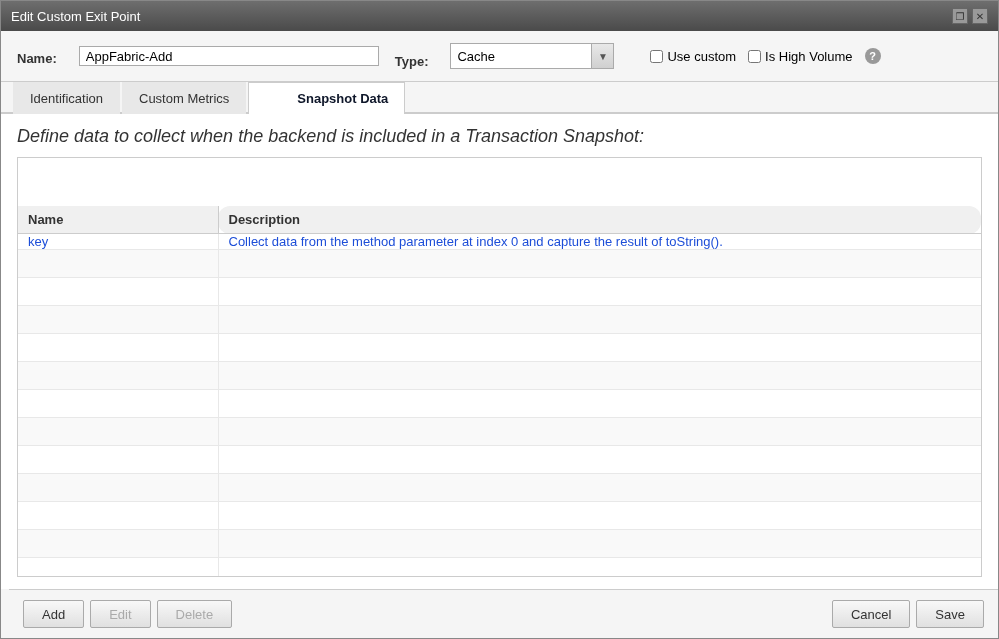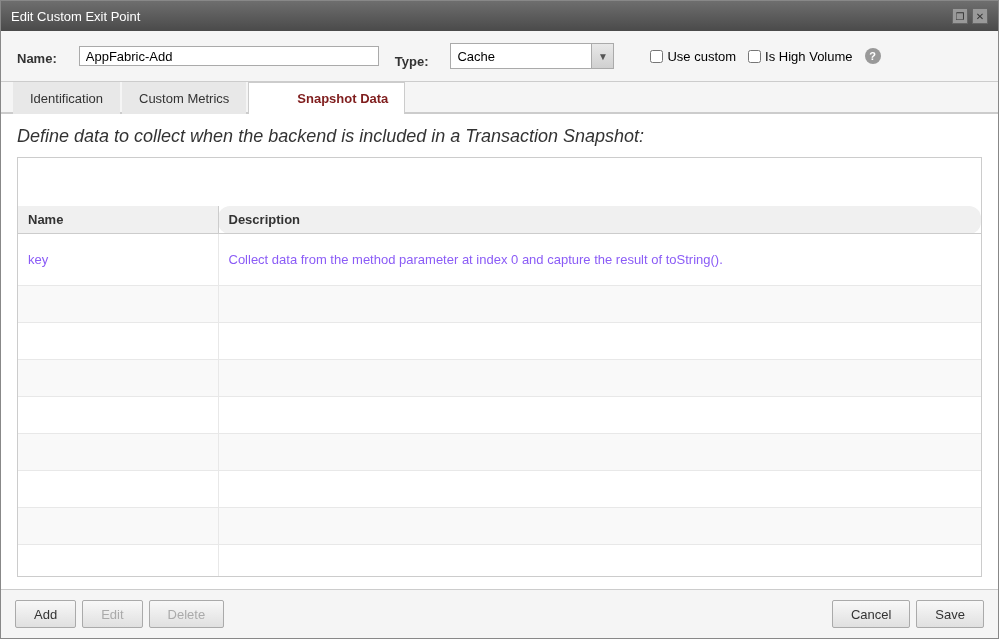--- a/index.html
+++ b/index.html
@@ -153,21 +153,21 @@
       border-bottom: none;
       margin-bottom: -2px;
       background: #e8e8e8;
       margin-right: 2px;
     }
     .tab.active {
       background: white;
       border-color: #ccc;
       border-bottom-color: white;
       font-weight: bold;
-      color: #7f1d1d;
+      color: #0f172a;
       padding-left: 48px;
     }
     .content-area {
       flex: 1;
       padding: 12px 16px;
       background: white;
       overflow: hidden;
       display: flex;
       flex-direction: column;
     }
@@ -195,25 +195,25 @@
       text-align: left;
       font-weight: bold;
       font-size: 13px;
       color: #333;
     }
     .data-table th:last-child {
       border-right: none;
       border-radius: 12px;
     }
     .data-table td {
-      padding: 18px 10px;
+      padding: 0 10px;
       border-bottom: 1px solid #e8e8e8;
       border-right: 1px solid #e8e8e8;
       font-size: 13px;
-      color: #8b5cf6;
+      color: #1d4ed8;
       vertical-align: middle;
     }
     .data-table td:last-child {
       border-right: none;
     }
     .data-table tr:nth-child(even) td {
       background: #f9f9f9;
     }
     .data-table .name-col {
       width: 200px;
@@ -223,20 +223,21 @@
       border-bottom: 1px solid #e8e8e8;
     }
     .footer-buttons {
       padding: 10px 14px;
       background: #f5f5f5;
       border-top: 1px solid #ccc;
       display: flex;
       align-items: center;
       justify-content: space-between;
       flex-shrink: 0;
+      margin-left: 8px;
     }
     .left-buttons {
       display: flex;
       gap: 6px;
     }
     .right-buttons {
       display: flex;
       gap: 6px;
     }
     .btn {

